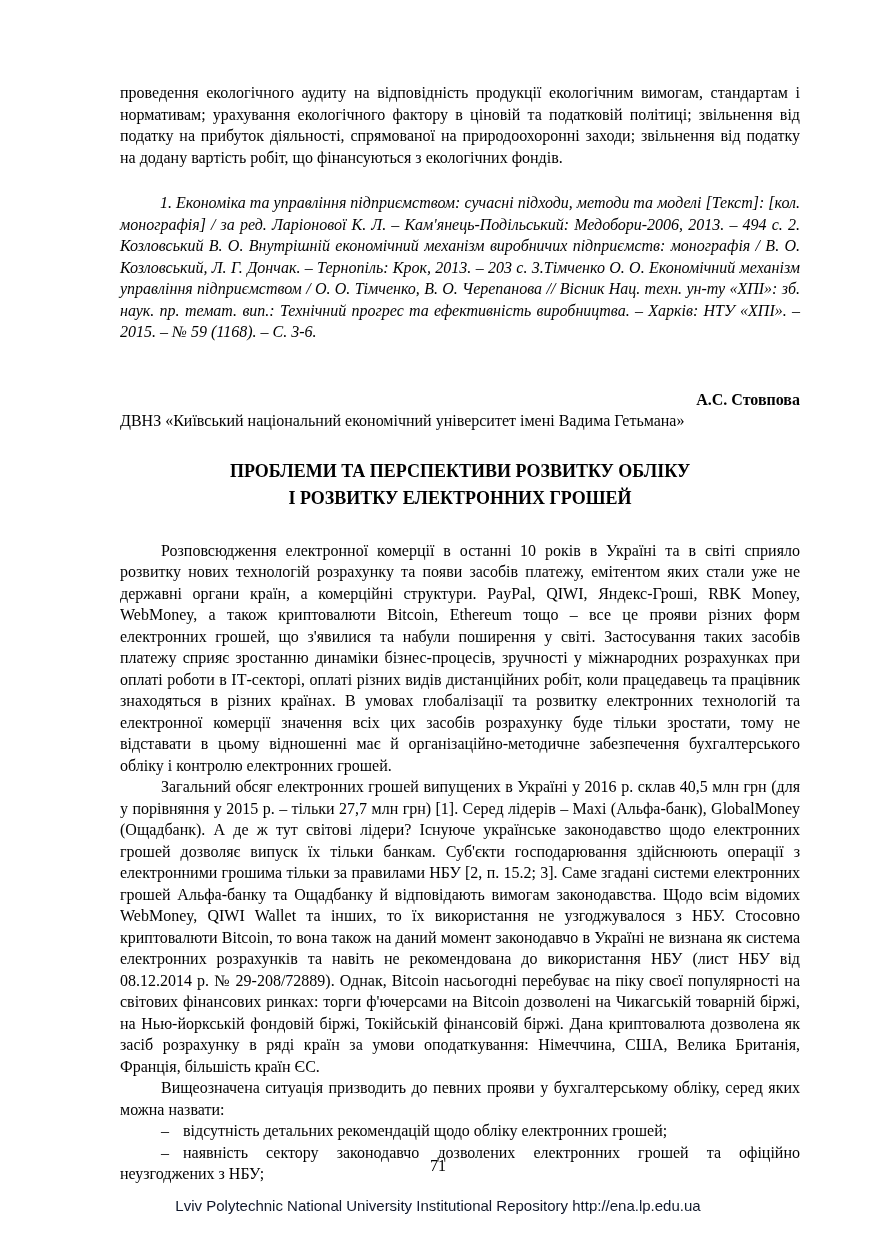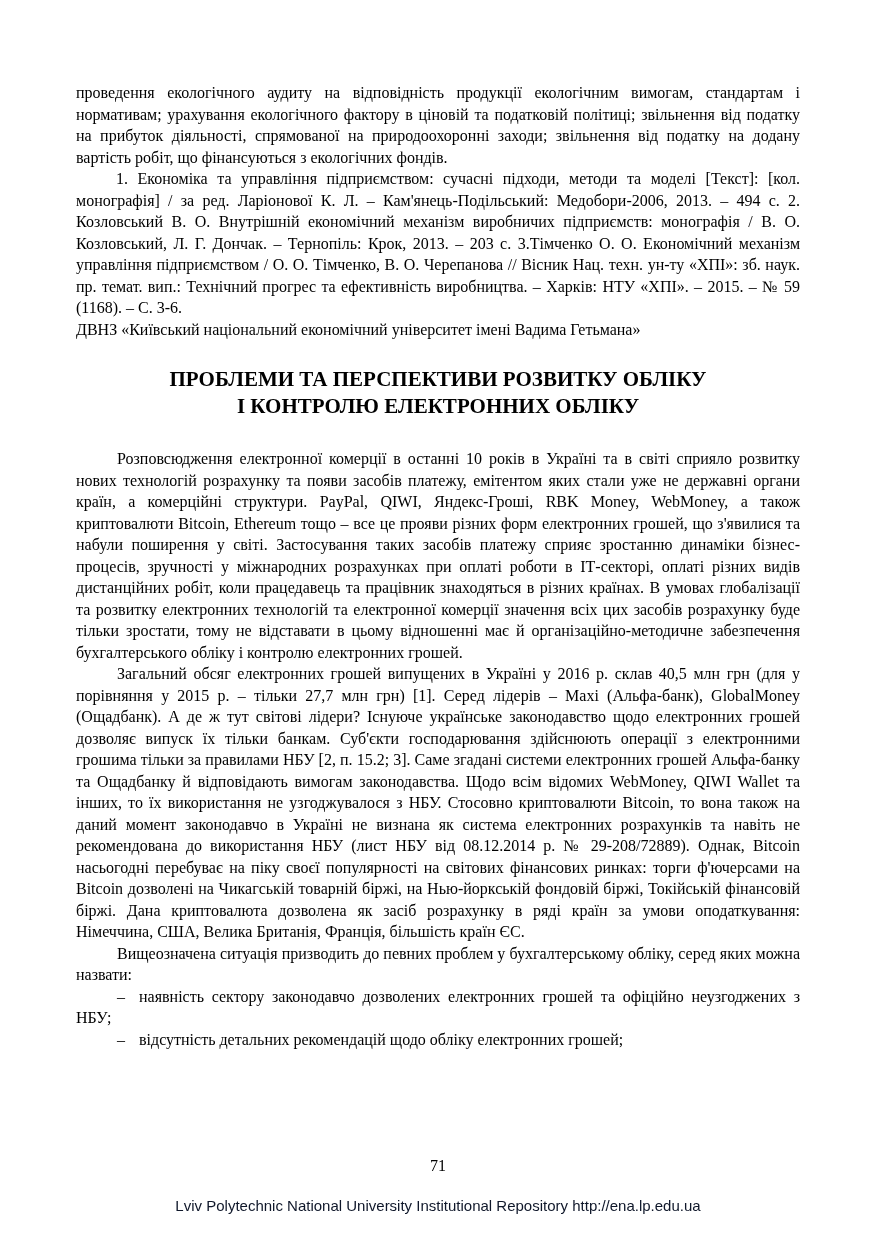--- a/index.html
+++ b/index.html
@@ -7,40 +7,42 @@
   .page {
     position: relative;
     width: 876px;
     height: 1240px;
     margin: 0 auto;
     background: #ffffff;
     color: #000000;
     font-family: "Liberation Serif", serif;
     font-size: 16px;
     line-height: 21.5px;
-    padding: 82px 76px 0 76px;
+    padding: 82px 76px 0 120px;
     overflow: hidden;
   }
   .para { text-align: justify; }
   .references {
+    margin-top: 24px;
+    font-style: italic;
     text-align: justify;
     text-indent: 40px;
   }
   .author {
     margin-top: 46px;
     text-align: right;
     font-weight: bold;
   }
   .affiliation {
   }
   .title {
     margin-top: 26px;
     text-align: center;
     font-weight: bold;
-    font-size: 21px;
+    font-size: 18px;
     line-height: 27px;
   }
   .body-para {
     text-align: justify;
     text-indent: 41px;
   }
   .first-body { margin-top: 28px; }
   .bullet {
     text-align: justify;
     text-indent: 41px;
@@ -64,39 +66,40 @@
 </style>
 </head>
 <body>
 
 <div class="page">
 
   <p class="para">проведення екологічного аудиту на відповідність продукції екологічним вимогам, стандартам і нормативам; урахування екологічного фактору в ціновій та податковій політиці; звільнення від податку на прибуток діяльності, спрямованої на природоохоронні заходи; звільнення від податку на додану вартість робіт, що фінансуються з екологічних фондів.</p>
 
   <p class="references">1.  Економіка та управління підприємством: сучасні підходи, методи та моделі [Текст]: [кол. монографія] / за ред. Ларіонової К. Л. – Кам'янець-Подільський: Медобори-2006, 2013. – 494 с. 2. Козловський В. О. Внутрішній економічний механізм виробничих підприємств: монографія / В. О. Козловський, Л. Г. Дончак. – Тернопіль: Крок, 2013. – 203 с.  3.Тімченко О. О. Економічний механізм управління підприємством / О. О. Тімченко, В. О. Черепанова // Вісник Нац. техн. ун-ту «ХПІ»: зб. наук. пр. темат. вип.: Технічний прогрес та ефективність виробництва. – Харків: НТУ «ХПІ». – 2015. – № 59 (1168). – С. 3-6.</p>
 
+  <p class="author">А.С. Стовпова</p>
 
   <p class="affiliation">ДВНЗ «Київський національний економічний університет імені Вадима Гетьмана»</p>
 
   <h1 class="title">
     <span class="title-line">ПРОБЛЕМИ ТА ПЕРСПЕКТИВИ РОЗВИТКУ ОБЛІКУ</span><br>
-    <span class="title-line">І КОНТРОЛЮ  ЕЛЕКТРОННИХ ОБЛІКУ</span>
+    <span class="title-line">І РОЗВИТКУ  ЕЛЕКТРОННИХ ГРОШЕЙ</span>
   </h1>
 
   <p class="body-para first-body">Розповсюдження електронної комерції в останні 10 років в Україні та в світі сприяло розвитку нових технологій розрахунку та появи засобів платежу, емітентом яких стали уже не державні органи країн, а комерційні структури. PayPal, QIWI, Яндекс-Гроші, RBK Money, WebMoney, а також криптовалюти  Bitcoin, Ethereum тощо – все це прояви різних форм електронних грошей, що з'явилися та набули поширення у світі. Застосування таких засобів платежу сприяє зростанню динаміки бізнес-процесів, зручності у міжнародних розрахунках при оплаті роботи в ІТ-секторі, оплаті різних видів дистанційних робіт, коли працедавець та працівник знаходяться в різних країнах. В умовах глобалізації та розвитку електронних технологій та електронної комерції значення всіх цих  засобів розрахунку буде тільки зростати, тому не відставати в цьому відношенні має й організаційно-методичне забезпечення бухгалтерського обліку і контролю електронних грошей.</p>
 
   <p class="body-para">Загальний обсяг електронних грошей випущених в Україні у 2016 р. склав 40,5 млн грн (для у порівняння у 2015 р. – тільки 27,7 млн грн) [1]. Серед лідерів – Maxi (Альфа-банк),  GlobalMoney (Ощадбанк). А де ж тут світові лідери? Існуюче українське законодавство щодо електронних грошей дозволяє випуск їх тільки банкам. Суб'єкти господарювання здійснюють операції з електронними грошима тільки за правилами НБУ [2, п. 15.2; 3]. Саме згадані системи електронних грошей Альфа-банку та Ощадбанку й відповідають вимогам законодавства. Щодо всім відомих WebMoney, QIWI Wallet та інших, то їх використання не узгоджувалося з НБУ. Стосовно криптовалюти Bitcoin, то вона також на даний момент законодавчо в Україні не визнана як система електронних розрахунків та навіть не рекомендована до використання НБУ (лист НБУ від 08.12.2014 р. № 29-208/72889). Однак, Bitcoin насьогодні перебуває на піку своєї популярності на світових фінансових ринках: торги ф'ючерсами на Bitcoin дозволені на Чикагській товарній біржі, на Нью-йоркській фондовій біржі, Токійській фінансовій біржі. Дана криптовалюта дозволена як засіб розрахунку в ряді країн за умови оподаткування: Німеччина, США, Велика Британія, Франція, більшість країн ЄС.</p>
 
-  <p class="body-para">Вищеозначена ситуація призводить до певних проблем у бухгалтерському обліку, серед яких можна назвати:</p>
+  <p class="body-para">Вищеозначена ситуація призводить до певних прояви у бухгалтерському обліку, серед яких можна назвати:</p>
+
+  <p class="bullet">
+    <span class="marker">–</span><span>відсутність детальних рекомендацій щодо обліку електронних грошей;</span>
+  </p>
 
   <p class="bullet">
     <span class="marker">–</span><span>наявність сектору законодавчо дозволених електронних грошей та офіційно неузгоджених з НБУ;</span>
-  </p>
-
-  <p class="bullet">
-    <span class="marker">–</span><span>відсутність детальних рекомендацій щодо обліку електронних грошей;</span>
   </p>
 
   <div class="page-number">71</div>
 
   <div class="repo-footer" style="color: #0f172a;">Lviv Polytechnic National University Institutional Repository http://ena.lp.edu.ua</div>
 
 </div>
 
 </body></html>

